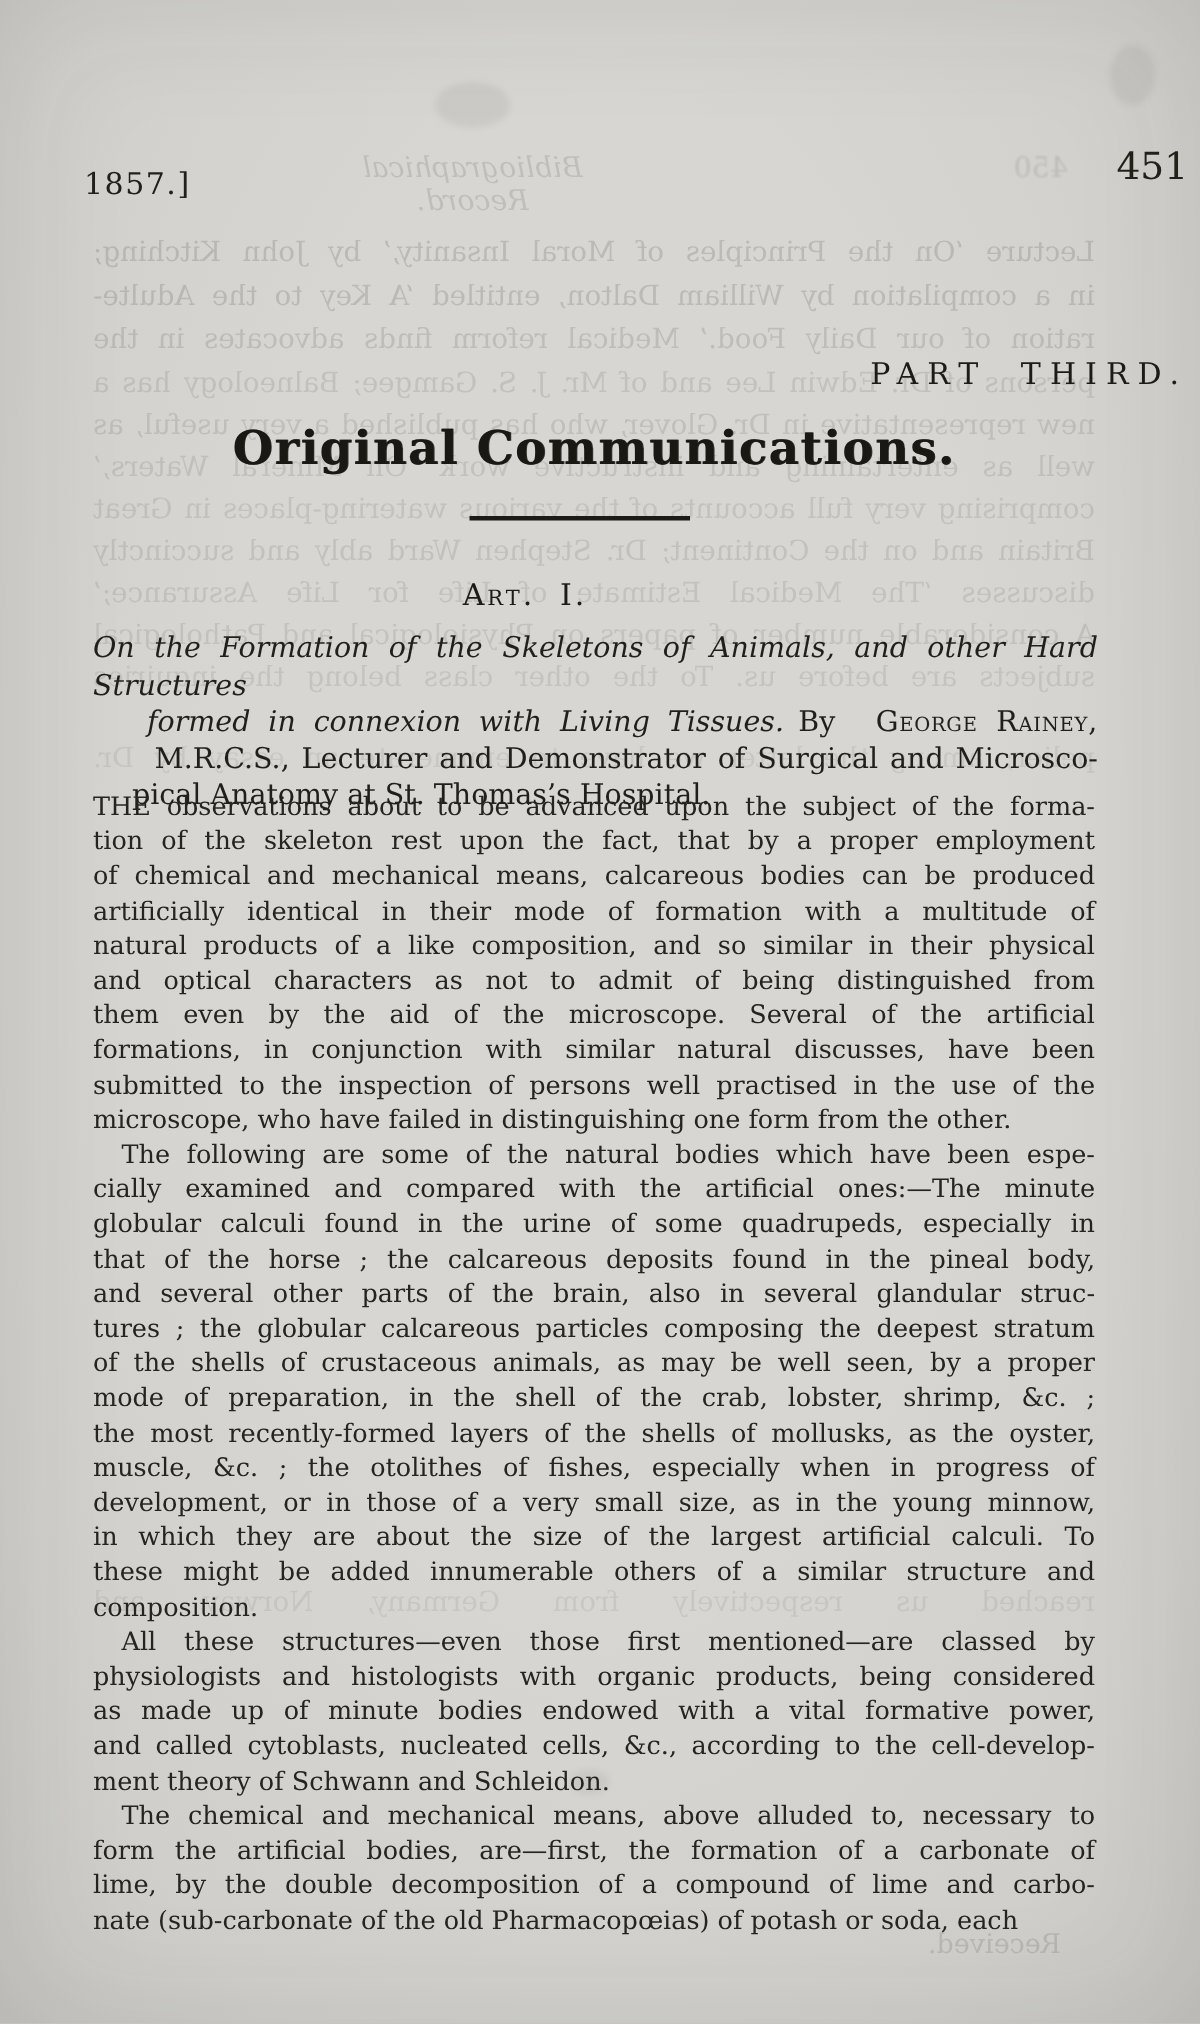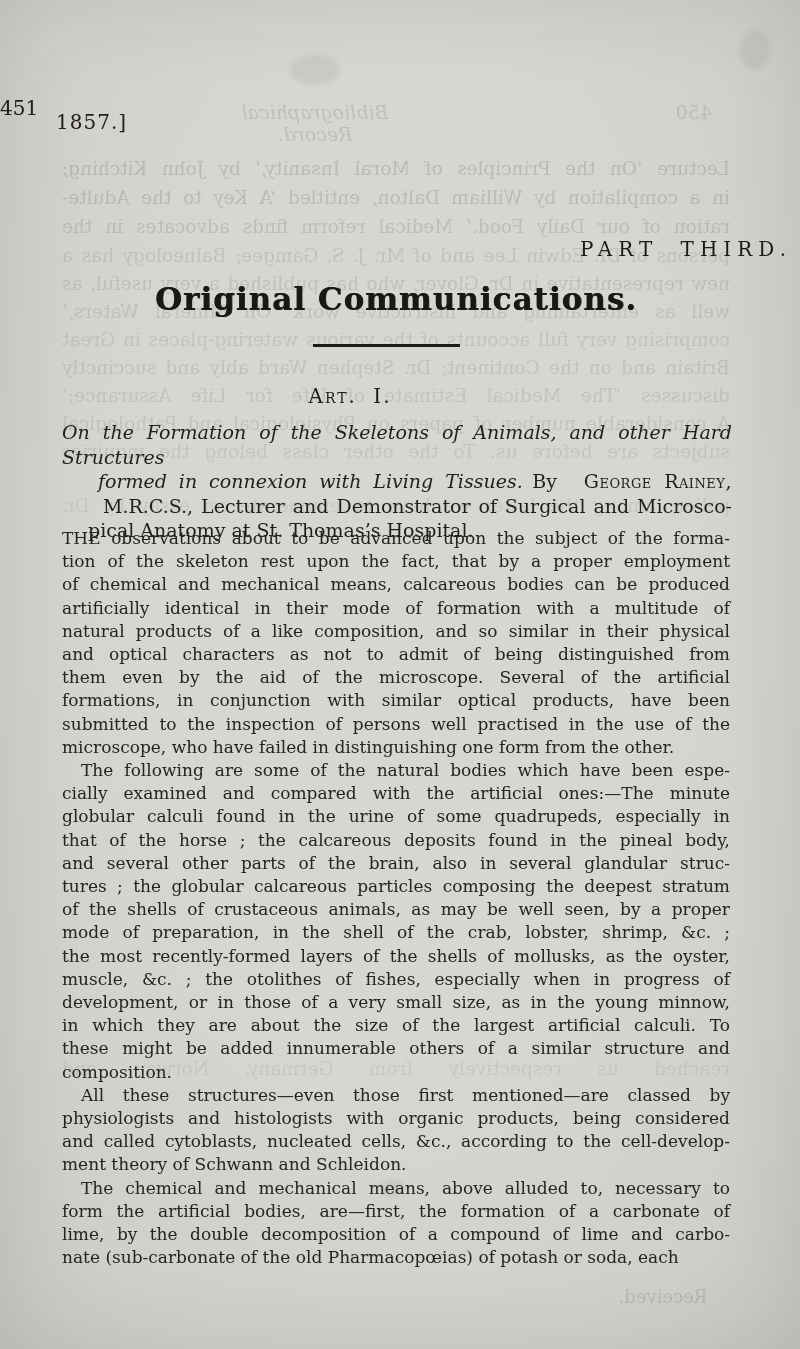--- a/index.html
+++ b/index.html
@@ -13,21 +13,21 @@
     position: relative;
     width: 800px; height: 1349px;
     background: radial-gradient(ellipse at 50% 42%, #d7d6d2 45%, #d0cfcb 80%, #c7c6c2 100%);
     box-shadow: inset 0 0 90px rgba(40,40,35,0.10);
     color: #26241f;
   }
   .abs { position: absolute; }
 
   
   .year { left: 56px; top: 110px; font-size: 20px; letter-spacing: 1px; color: #222019; }
-  .folio { left: 0; right: 8px; top: 96px; text-align: left; font-size: 20px; color: #222019; }
+  .folio { left: 0; right: 8px; top: 96px; text-align: right; font-size: 25px; color: #222019; }
 
   
   .part-heading {
     left: 0; right: 8px; top: 237px; text-align: right;
     font-size: 20px; letter-spacing: 6px; word-spacing: 10px; color: #1d1b16;
   }
   .section-heading {
     left: 0; right: 8px; top: 281px; text-align: center;
     font-size: 31px; font-weight: bold; letter-spacing: 1px; color: #1a1813;
     text-shadow: 0.6px 0 0 rgba(26,24,19,0.85);
@@ -123,21 +123,21 @@
 
   <div class="abs article-body">
       <div class="para">
         <div class="line">THE observations about to be advanced upon the subject of the forma-</div>
         <div class="line">tion of the skeleton rest upon the fact, that by a proper employment</div>
         <div class="line">of chemical and mechanical means, calcareous bodies can be produced</div>
         <div class="line">artificially identical in their mode of formation with a multitude of</div>
         <div class="line">natural products of a like composition, and so similar in their physical</div>
         <div class="line">and optical characters as not to admit of being distinguished from</div>
         <div class="line">them even by the aid of the microscope.  Several of the artificial</div>
-        <div class="line">formations, in conjunction with similar optical products, have been</div>
+        <div class="line">formations, in conjunction with similar natural discusses, have been</div>
         <div class="line">submitted to the inspection of persons well practised in the use of the</div>
         <div class="line last">microscope, who have failed in distinguishing one form from the other.</div>
       </div>
       <div class="para">
         <div class="line indent">The following are some of the natural bodies which have been espe-</div>
         <div class="line">cially examined and compared with the artificial ones:—The minute</div>
         <div class="line">globular calculi found in the urine of some quadrupeds, especially in</div>
         <div class="line">that of the horse ; the calcareous deposits found in the pineal body,</div>
         <div class="line">and several other parts of the brain, also in several glandular struc-</div>
         <div class="line">tures ; the globular calcareous particles composing the deepest stratum</div>
@@ -146,20 +146,21 @@
         <div class="line">the most recently-formed layers of the shells of mollusks, as the oyster,</div>
         <div class="line">muscle, &amp;c. ; the otolithes of fishes, especially when in progress of</div>
         <div class="line">development, or in those of a very small size, as in the young minnow,</div>
         <div class="line">in which they are about the size of the largest artificial calculi.  To</div>
         <div class="line">these might be added innumerable others of a similar structure and</div>
         <div class="line last">composition.</div>
       </div>
       <div class="para">
         <div class="line indent">All these structures—even those first mentioned—are classed by</div>
         <div class="line">physiologists and histologists with organic products, being considered</div>
+        <div class="line">as made up of minute bodies endowed with a vital formative power,</div>
         <div class="line">and called cytoblasts, nucleated cells, &amp;c., according to the cell-develop-</div>
         <div class="line last">ment theory of Schwann and Schleidon.</div>
       </div>
       <div class="para">
         <div class="line indent">The chemical and mechanical means, above alluded to, necessary to</div>
         <div class="line">form the artificial bodies, are—first, the formation of a carbonate of</div>
         <div class="line">lime, by the double decomposition of a compound of lime and carbo-</div>
         <div class="line last">nate (sub-carbonate of the old Pharmacopœias) of potash or soda, each</div>
       </div>
     </div>

